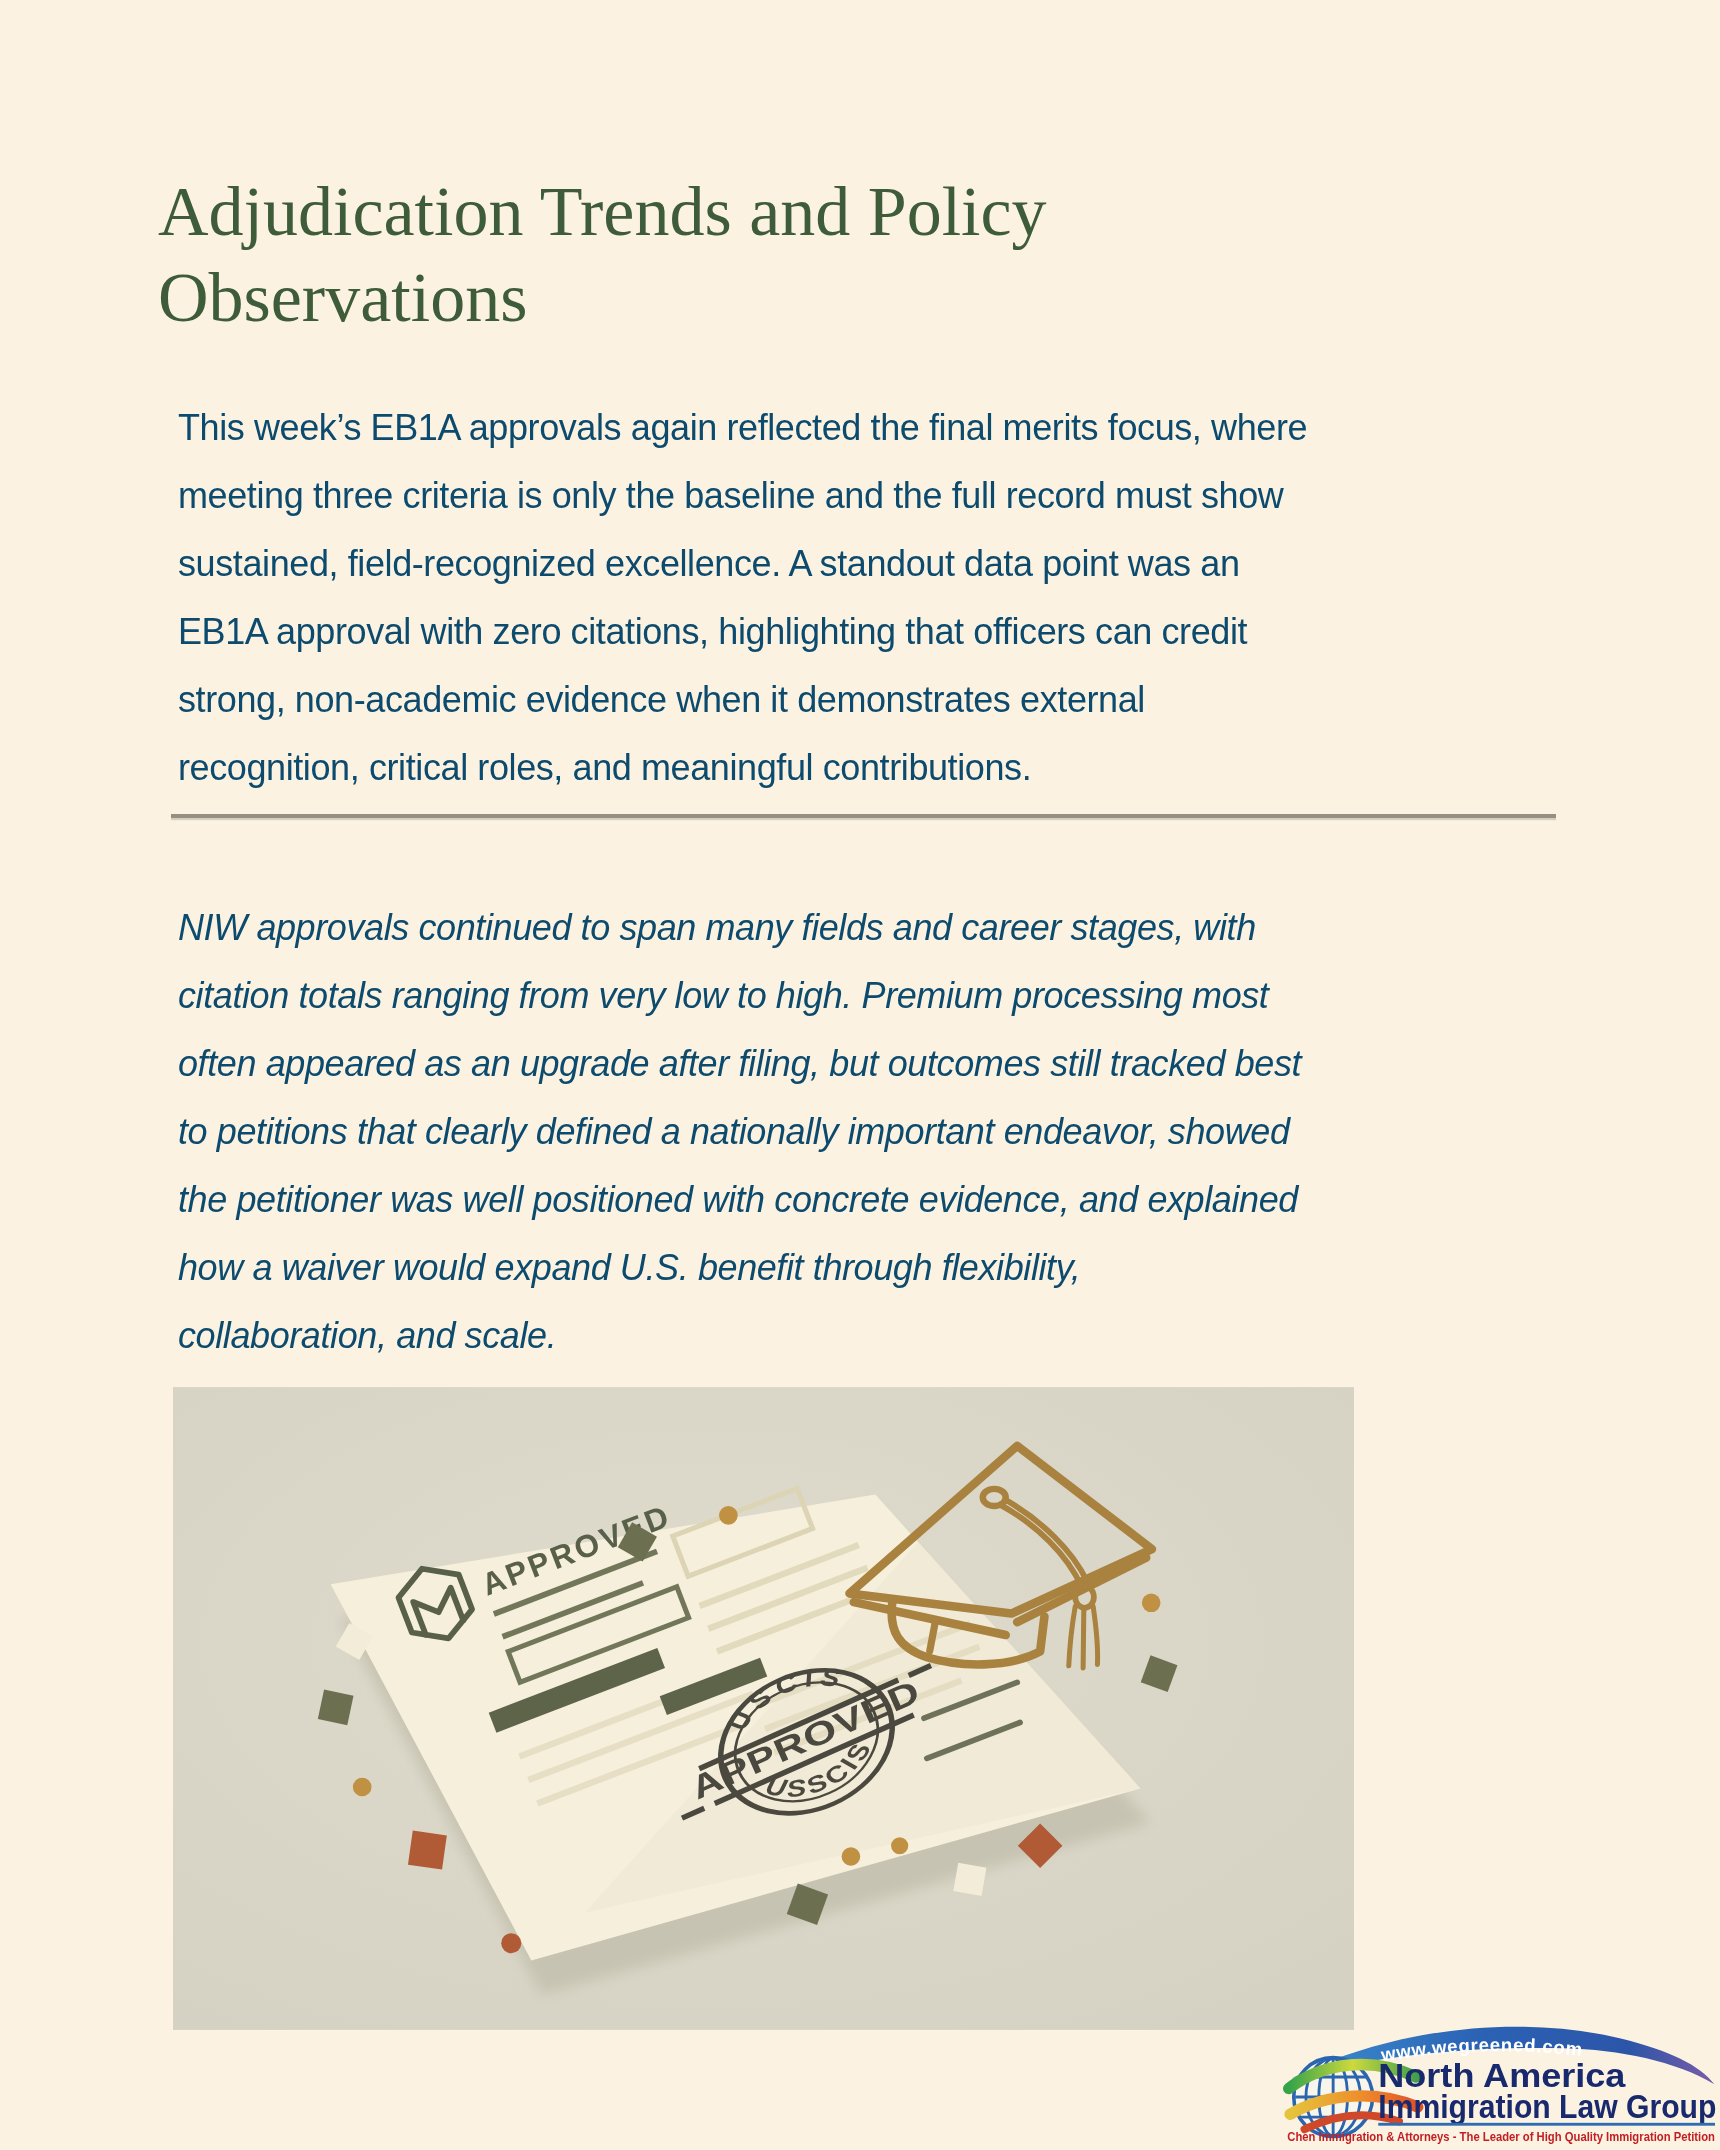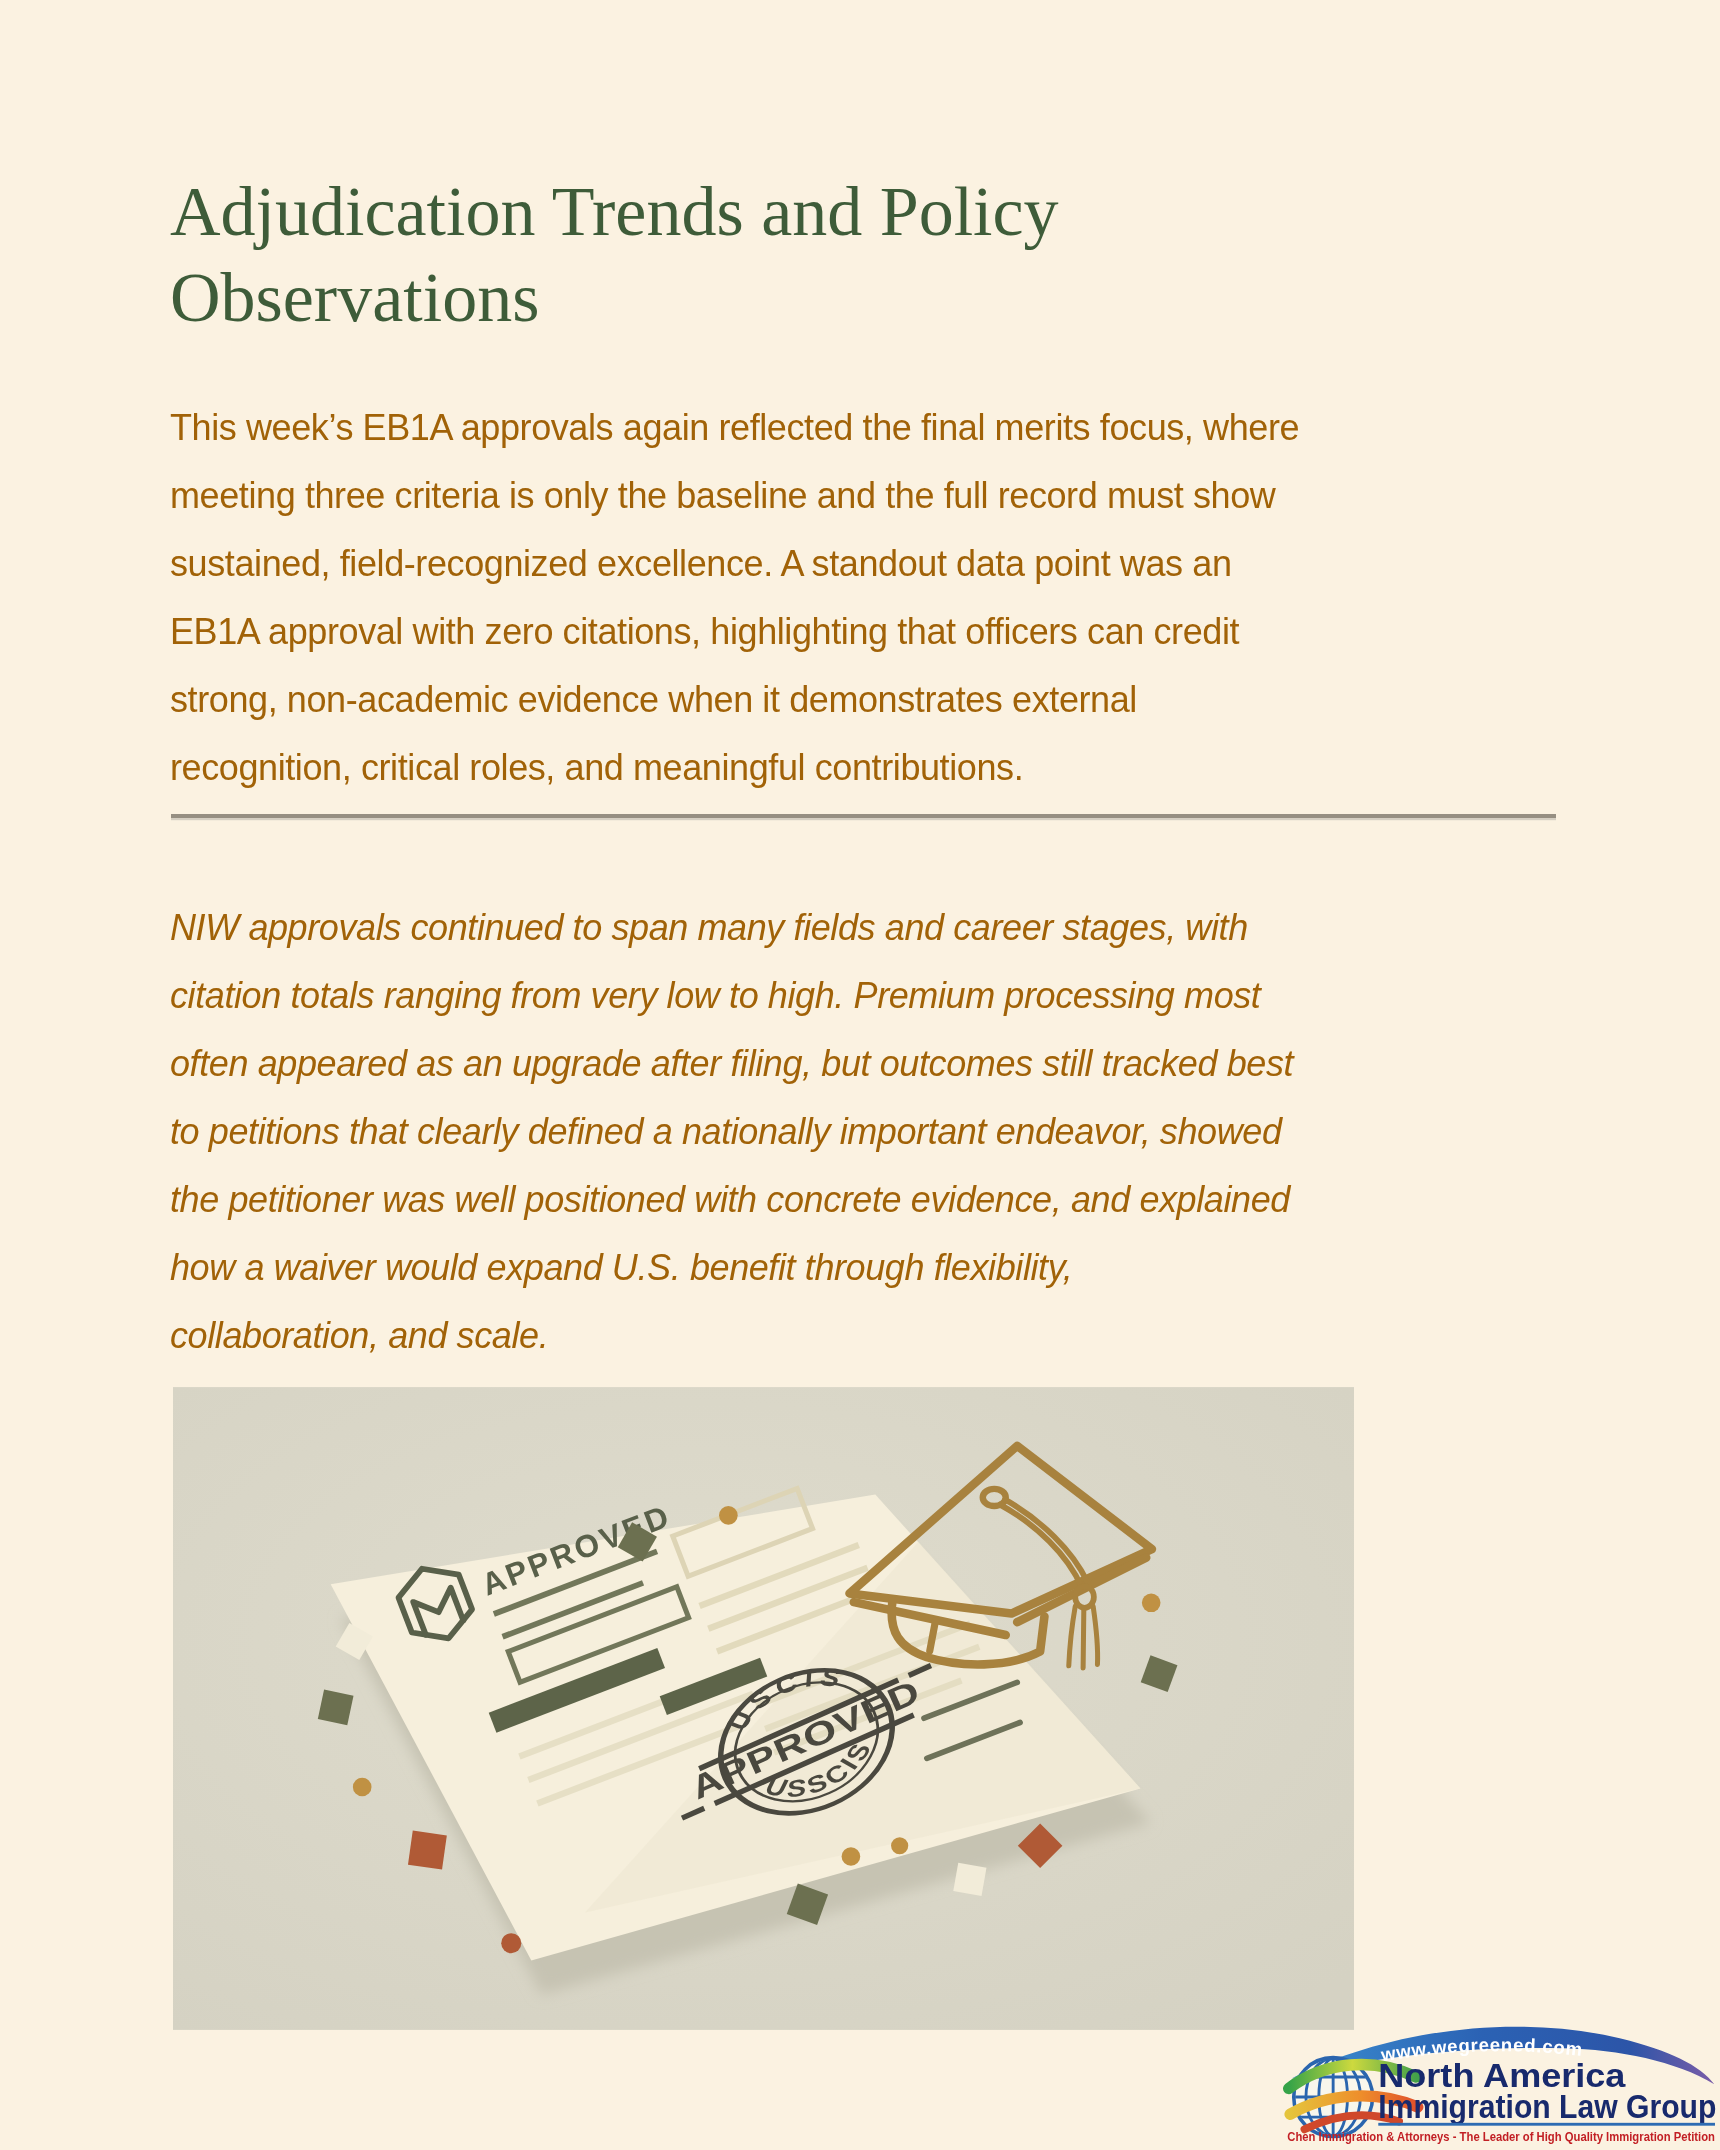--- a/index.html
+++ b/index.html
@@ -2,30 +2,30 @@
 <html style="font-size:11.5px"><head>
 <meta charset="utf-8">
 <style>
   html,body{margin:0;padding:0;}
   body{
     width:1721px;height:2151px;position:relative;overflow:hidden;
     background:#fbf2e1;
     font-family:"Liberation Sans",sans-serif;
   }
   .page-title{
-    position:absolute;left:170px;top:122px;width:1405px;
+    position:absolute;left:158px;top:122px;width:1405px;
     font-family:"Liberation Serif",serif;
     font-size:70px;line-height:86px;font-weight:400;
     color:#3e5c39;letter-spacing:0;
     white-space:pre-line;
   }
   .body-para{
-    position:absolute;left:170px;width:1405px;
+    position:absolute;left:178px;width:1405px;
     font-size:36px;line-height:68px;letter-spacing:-0.4px;
-    color:#a16207;
+    color:#0c4a6e;
     white-space:pre-line;
   }
   #para1{top:358px;}
   #para2{top:858px;font-style:italic;}
   .divider{
     position:absolute;left:171px;top:814px;width:1385px;height:4.3px;
     background:#968f82;
     box-shadow:0 2.2px 0 #d5cfc2;
   }
   .illustration{

